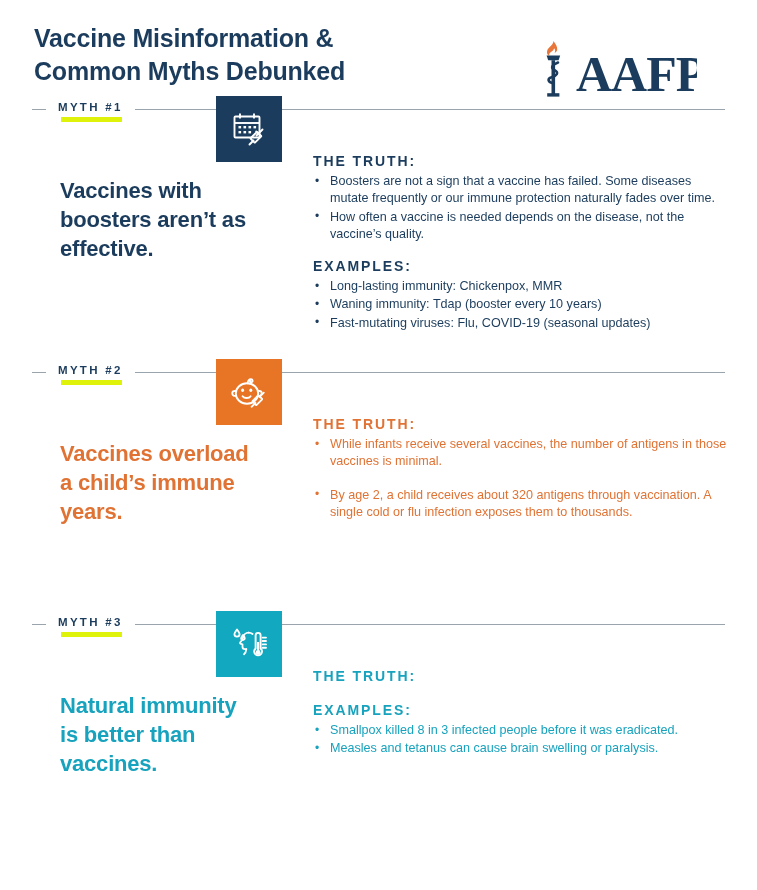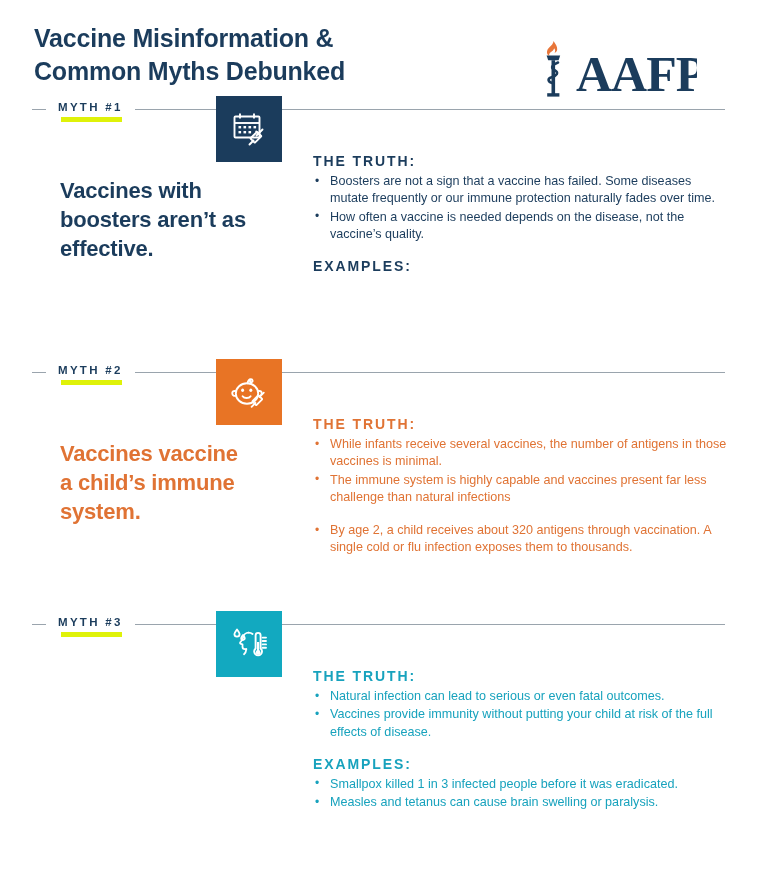--- a/index.html
+++ b/index.html
@@ -249,20 +249,25 @@
   <h2 class="myth-headline">Vaccines with boosters aren’t as effective.</h2>
 
   <div class="myth-body">
     <p class="body-label">THE TRUTH:</p>
     <ul class="body-list">
       <li>Boosters are not a sign that a vaccine has failed. Some diseases mutate frequently or our immune protection naturally fades over time.</li>
       <li>How often a vaccine is needed depends on the disease, not the vaccine’s quality.</li>
     </ul>
     <div class="gap"></div>
     <p class="body-label">EXAMPLES:</p>
+    <ul class="body-list">
+      <li>Long-lasting immunity: Chickenpox, MMR</li>
+      <li>Waning immunity: Tdap (booster every 10 years)</li>
+      <li>Fast-mutating viruses: Flu, COVID-19 (seasonal updates)</li>
+    </ul>
   </div>
 </section>
 
 <section class="myth myth-2 theme-orange">
   <div class="divider-row">
     <span class="dash-short"></span>
     <span class="myth-label-wrap">
       <span class="myth-label">MYTH #2</span>
       <span class="myth-underline"></span>
     </span>
@@ -290,27 +295,26 @@
 
       <g fill="none" stroke="#ffffff" stroke-width="1.8" stroke-linecap="round">
         <line x1="34.8" y1="20.6" x2="30.6" y2="24.8"></line>
         <rect x="24.0" y="25.4" width="8.6" height="5.6" rx="0.6" transform="rotate(-45 28.3 28.2)"></rect>
         <line x1="26.4" y1="31.0" x2="22.6" y2="34.8"></line>
         <line x1="29.0" y1="23.0" x2="31.4" y2="25.4"></line>
       </g>
     </svg>
   </div>
 
-  <h2 class="myth-headline">Vaccines vaccine a child’s immune system.</h2>
+  <h2 class="myth-headline">Vaccines overload a child’s immune years.</h2>
 
   <div class="myth-body">
     <p class="body-label">THE TRUTH:</p>
     <ul class="body-list">
       <li>While infants receive several vaccines, the number of antigens in those vaccines is minimal.</li>
-      <li>The immune system is highly capable and vaccines present far less challenge than natural infections</li>
     </ul>
     <div class="gap"></div>
     <ul class="body-list">
       <li>By age 2, a child receives about 320 antigens through vaccination. A single cold or flu infection exposes them to thousands.</li>
     </ul>
   </div>
 </section>
 
 <section class="myth myth-3 theme-teal">
   <div class="divider-row">
@@ -342,27 +346,24 @@
         <line x1="33.6" y1="20.4" x2="37.0" y2="20.4"></line>
         <line x1="33.6" y1="23.8" x2="37.0" y2="23.8"></line>
       </g>
       <g fill="#ffffff">
         <circle cx="29.1" cy="28.4" r="2.4"></circle>
         <rect x="28.0" y="18.0" width="2.2" height="10"></rect>
       </g>
     </svg>
   </div>
 
+  <h2 class="myth-headline">Natural immunity is better than vaccines.</h2>
 
   <div class="myth-body">
     <p class="body-label">THE TRUTH:</p>
-    <ul class="body-list">
-      <li>Natural infection can lead to serious or even fatal outcomes.</li>
-      <li>Vaccines provide immunity without putting your child at risk of the full effects of disease.</li>
-    </ul>
     <div class="gap"></div>
     <p class="body-label">EXAMPLES:</p>
     <ul class="body-list">
-      <li>Smallpox killed 1 in 3 infected people before it was eradicated.</li>
+      <li>Smallpox killed 8 in 3 infected people before it was eradicated.</li>
       <li>Measles and tetanus can cause brain swelling or paralysis.</li>
     </ul>
   </div>
 </section>
 
 </body></html>

